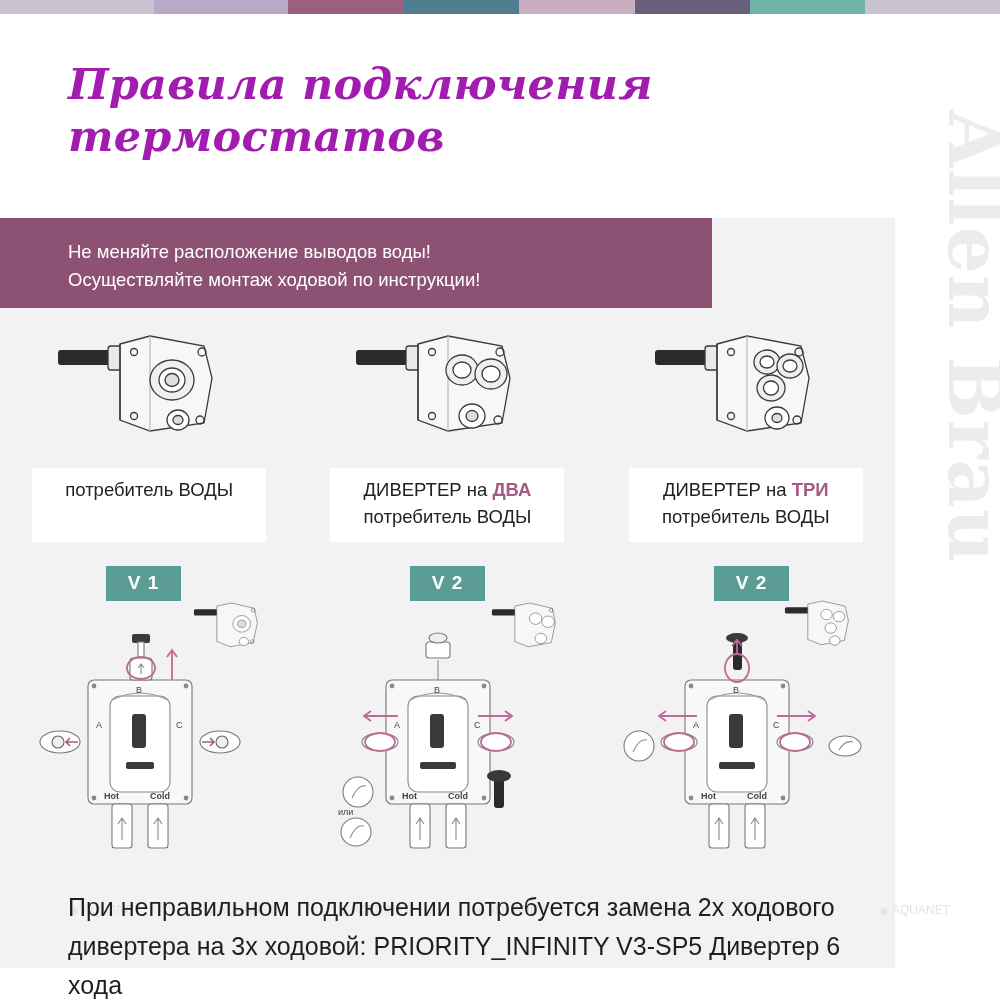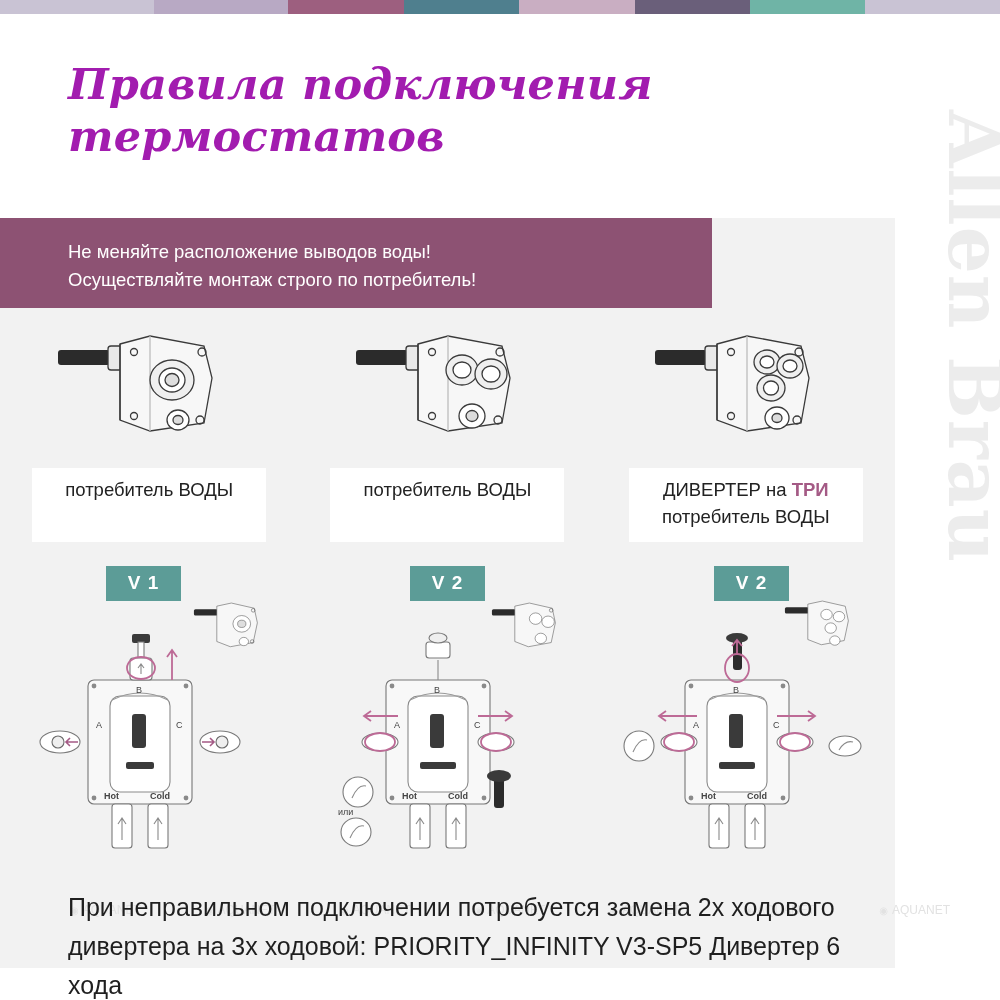--- a/index.html
+++ b/index.html
@@ -193,21 +193,21 @@
 </div>
 
 <div class="title">Правила подключения термостатов</div>
 
 <div class="watermark">Allen Brau</div>
 
 <div class="panel"></div>
 
 <div class="warning">
   <div>Не меняйте расположение  выводов воды!</div>
-  <div>Осуществляйте монтаж строго по потребитель!</div>
+  <div>Осуществляйте монтаж ходовой по инструкции!</div>
 </div>
 
 <div class="devices">
 
   <div class="device">
     <svg width="190" height="130" viewBox="0 0 190 130">
       <g fill="none" stroke="#3a3a3a" stroke-width="1.3">
         <rect x="4" y="22" width="52" height="15" rx="3" fill="#2b2b2b" stroke="none"></rect>
         <rect x="54" y="18" width="14" height="24" rx="3" fill="#e9e9e9"></rect>
         <path d="M66 16 L96 8 L150 18 L158 50 L150 95 L96 103 L66 92 Z" fill="#f7f7f7"></path>
@@ -271,20 +271,23 @@
       </g>
     </svg>
   </div>
 </div>
 
 <div class="captions">
   <div class="caption">
     <div>потребитель ВОДЫ</div>
   </div>
   <div class="caption">
+    <div>
+      <span>ДИВЕРТЕР на </span><span class="hl">ДВА</span>
+    </div>
     <div>потребитель ВОДЫ</div>
   </div>
   <div class="caption">
     <div>
       <span>ДИВЕРТЕР на </span><span class="hl">ТРИ</span>
     </div>
     <div>потребитель ВОДЫ</div>
   </div>
 </div>
 

